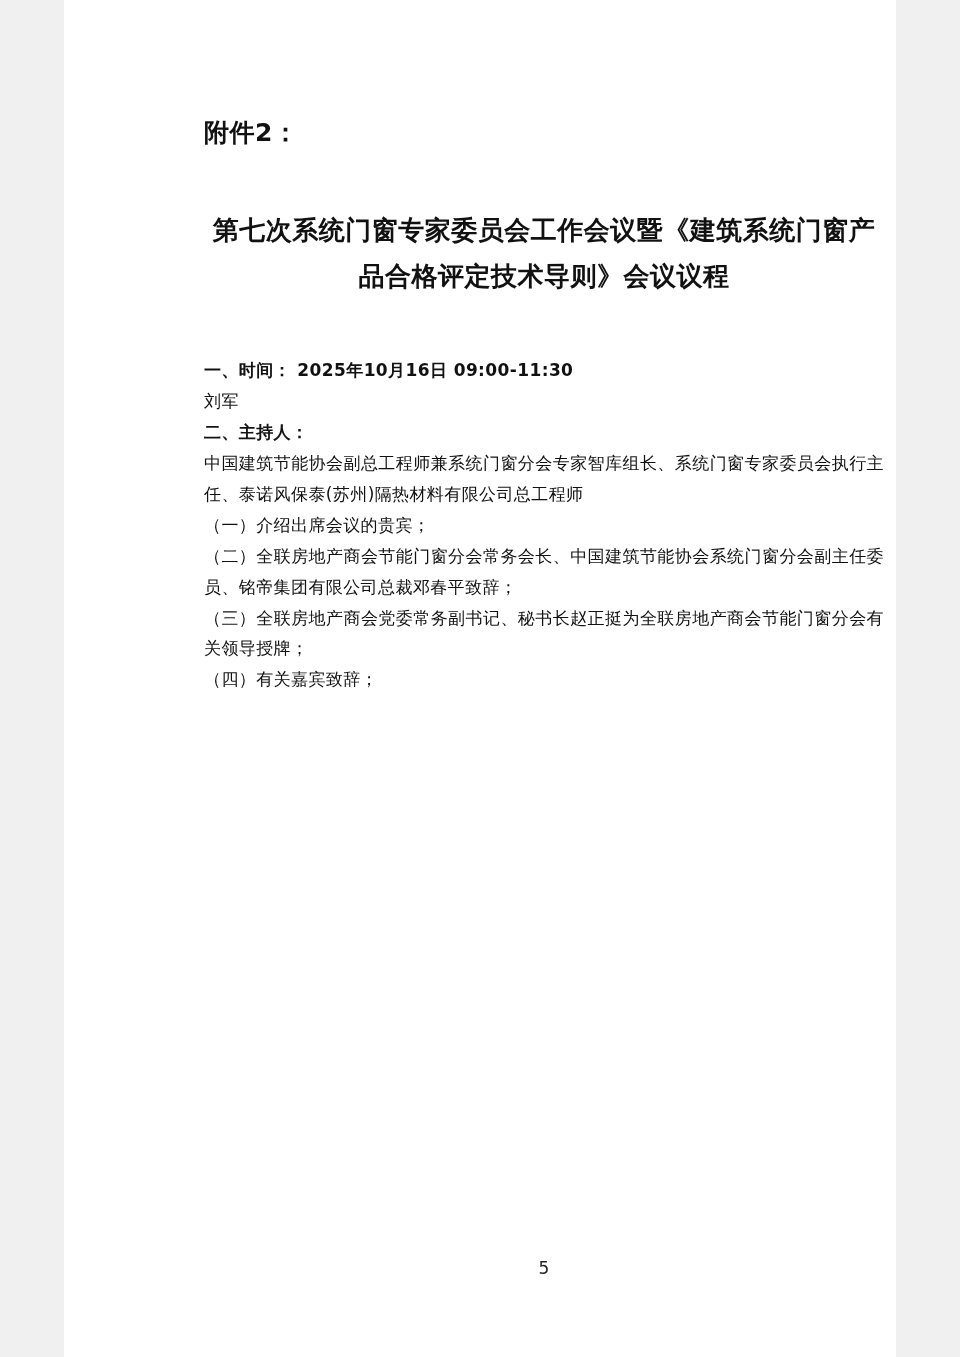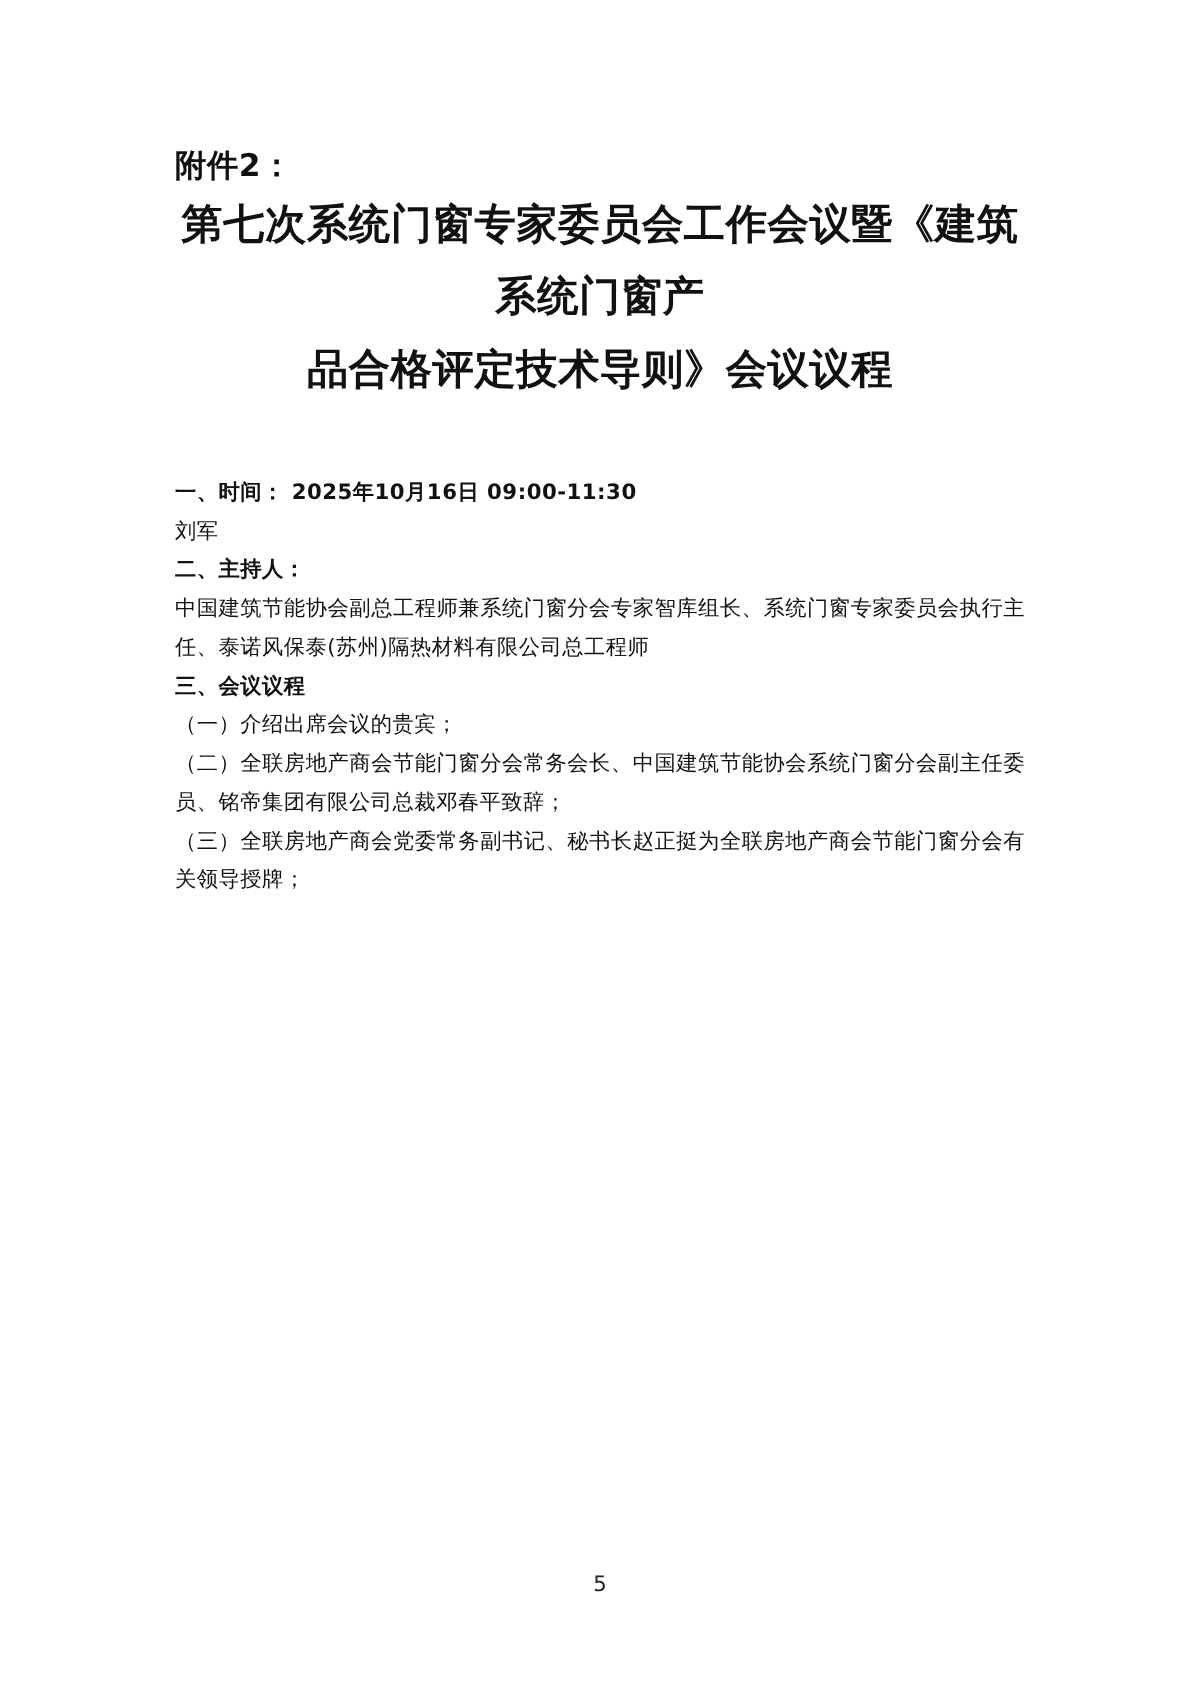--- a/index.html
+++ b/index.html
@@ -2,21 +2,21 @@
 <html><head>
 <meta charset="utf-8">
 <style>
   html, body {
     margin: 0;
     padding: 0;
     background: #f0f0f0;
   }
   .page {
     position: relative;
-    width: 960px;
+    width: 832px;
     height: 1357px;
     background: #ffffff;
     margin: 0 auto;
     overflow: hidden;
     font-family: "DejaVu Sans", "Liberation Sans", sans-serif;
     color: #111111;
   }
   .content {
     position: absolute;
     left: 140px;
@@ -24,21 +24,22 @@
     width: 680px;
   }
   .attachment-label {
     margin-top: 115px;
     font-size: 25px;
     font-weight: bold;
     letter-spacing: 0.5px;
     line-height: 1.4;
   }
   .doc-title {
-    font-size: 33px;
+    margin-top: 58px;
+    font-size: 26px;
     font-weight: bold;
     text-align: center;
     line-height: 1.75;
     letter-spacing: 0.5px;
   }
   .doc-title .line2 {
     display: block;
   }
   .agenda-title {
     margin-top: 48px;
@@ -83,21 +84,21 @@
       <span class="line1">第七次系统门窗专家委员会工作会议暨《建筑系统门窗产</span>
       <span class="line2">品合格评定技术导则》会议议程</span>
     </div>
 
 
     <div class="body-block">
       <p class="line bold">一、时间：  2025年10月16日 09:00-11:30</p>
       <p class="line">刘军</p>
       <p class="line bold">二、主持人：</p>
       <p class="line">中国建筑节能协会副总工程师兼系统门窗分会专家智库组长、系统门窗专家委员会执行主任、泰诺风保泰(苏州)隔热材料有限公司总工程师</p>
-      <p class="line bold">三、会议议程</p>
       <p class="line">（一）介绍出席会议的贵宾；</p>
       <p class="line">（二）全联房地产商会节能门窗分会常务会长、中国建筑节能协会系统门窗分会副主任委员、铭帝集团有限公司总裁邓春平致辞；</p>
       <p class="line">（三）全联房地产商会党委常务副书记、秘书长赵正挺为全联房地产商会节能门窗分会有关领导授牌；</p>
+      <p class="line">（四）有关嘉宾致辞；</p>
     </div>
   </div>
 
   <div class="page-number">5</div>
 </div>
 
 </body></html>

